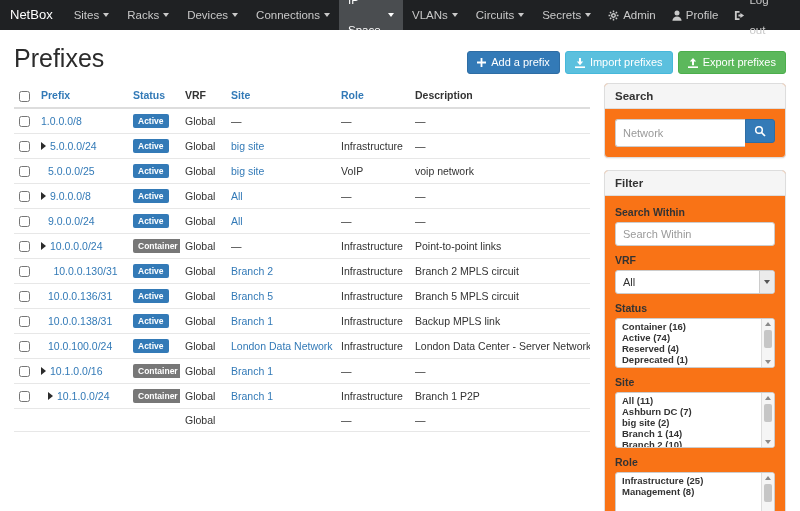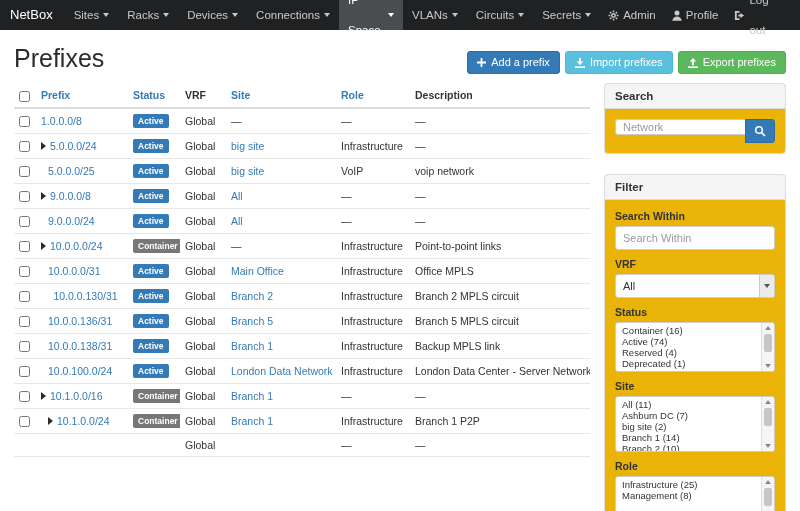--- a/index.html
+++ b/index.html
@@ -44,35 +44,35 @@
   .check-col input { width: 11px; height: 11px; margin: 0; vertical-align: middle; cursor: pointer; }
   a { color: #337ab7; text-decoration: none; }
   .badge { display: inline-block; font-size: 8.5px; font-weight: bold; color: #fff; padding: 2.5px 5px; border-radius: 2px; line-height: 1; }
   .badge-active { background: #337ab7; }
   .badge-container { background: #777; }
   .expand-arrow { display: inline-block; width: 0; height: 0; border-left: 5px solid #2b2b2b; border-top: 4px solid transparent; border-bottom: 4px solid transparent; margin-right: 4px; }
   .dash { color: #333; }
 
   
   .sidebar { width: 182px; flex: 0 0 182px; }
-  .panel { border: 1px solid #ddd; border-radius: 4px; margin-bottom: 20px; box-shadow: 0 1px 1px rgba(0,0,0,0.05); background: #eab308; }
+  .panel { border: 1px solid #ddd; border-radius: 4px; margin-bottom: 12px; box-shadow: 0 1px 1px rgba(0,0,0,0.05); background: #f97316; }
   .panel-heading { background: #f5f5f5; padding: 6px 10px; border-bottom: 1px solid #ddd; border-radius: 3px 3px 0 0; font-size: 11.5px; font-weight: bold; color: #333; }
   .panel-body { padding: 10px; }
   .input-group { display: flex; }
-  .search-input { flex: 1; min-width: 0; height: 16px; border: 1px solid #ccc; border-right: none; border-radius: 3px 0 0 3px; padding: 0 7px; font-size: 11px; font-family: inherit; color: #333; outline: none; }
+  .search-input { flex: 1; min-width: 0; height: 28px; border: 1px solid #ccc; border-right: none; border-radius: 3px 0 0 3px; padding: 0 7px; font-size: 11px; font-family: inherit; color: #333; outline: none; }
   input::placeholder { color: #9a9a9a; }
   .search-btn { width: 30px; height: 24px; background: #337ab7; border: 1px solid #2e6da4; border-radius: 0 3px 3px 0; display: flex; align-items: center; justify-content: center; cursor: pointer; padding: 0; }
   .filter-label { display: block; font-size: 10.5px; font-weight: bold; margin: 8px 0 4px; color: #333; }
   .filter-label:first-child { margin-top: 0; }
   .form-input { width: 100%; height: 24px; border: 1px solid #ccc; border-radius: 3px; padding: 0 7px; font-size: 11px; font-family: inherit; color: #333; outline: none; }
   .select-box { height: 24px; border: 1px solid #ccc; border-radius: 3px; display: flex; align-items: center; justify-content: space-between; font-size: 11px; padding-left: 7px; cursor: pointer; overflow: hidden; background: #fff; }
   .select-strip { width: 15px; align-self: stretch; background: #ebebeb; border-left: 1px solid #ccc; display: flex; align-items: center; justify-content: center; }
   .select-caret { width: 0; height: 0; border-top: 4px solid #555; border-left: 3.5px solid transparent; border-right: 3.5px solid transparent; }
   .listbox { border: 1px solid #ccc; border-radius: 3px; position: relative; overflow: hidden; background: #fff; }
-  .listbox-options { padding: 2px 15px 2px 0; }
+  .listbox-options { padding: 2px 15px 2px 0; font-weight: bold; }
   .listbox-option { font-size: 9.5px; line-height: 11px; padding: 0 6px; color: #333; white-space: nowrap; overflow: hidden; cursor: pointer; }
   .listbox .sb { position: absolute; top: 0; right: 0; bottom: 0; width: 13px; background: #f5f5f5; border-left: 1px solid #ddd; cursor: pointer; }
   .sb-tri-up { position: absolute; top: 3px; left: 3px; width: 0; height: 0; border-bottom: 4px solid #8a8a8a; border-left: 3px solid transparent; border-right: 3px solid transparent; }
   .sb-tri-down { position: absolute; bottom: 3px; left: 3px; width: 0; height: 0; border-top: 4px solid #8a8a8a; border-left: 3px solid transparent; border-right: 3px solid transparent; }
   .sb-thumb { position: absolute; top: 11px; left: 2px; right: 2px; height: 18px; background: #c6c6c6; border-radius: 2px; }
   .listbox-status { height: 50px; }
   .listbox-site { height: 56px; }
   .listbox-role { height: 60px; }
 </style>
 </head>
@@ -251,29 +251,20 @@
               <td class="check-col"><input type="checkbox" style=""></td>
               <td style="padding-left: 5px;"><span class="expand-arrow"></span><a href="#">10.0.0.0/24</a></td>
               <td><span class="badge badge-container">Container</span></td>
               <td>Global</td>
               <td class="dash">—</td>
               <td>Infrastructure</td>
               <td>Point-to-point links</td>
             </tr>
             <tr>
               <td class="check-col"><input type="checkbox" style=""></td>
-              <td style="padding-left: 12px;"><a href="#">10.0.0.0/31</a></td>
-              <td><span class="badge badge-active">Active</span></td>
-              <td>Global</td>
-              <td><a href="#">Main Office</a></td>
-              <td>Infrastructure</td>
-              <td>Office MPLS</td>
-            </tr>
-            <tr>
-              <td class="check-col"><input type="checkbox" style=""></td>
               <td style="padding-left: 12px; text-align: center;"><a href="#">10.0.0.130/31</a></td>
               <td><span class="badge badge-active">Active</span></td>
               <td>Global</td>
               <td><a href="#">Branch 2</a></td>
               <td>Infrastructure</td>
               <td>Branch 2 MPLS circuit</td>
             </tr>
             <tr>
               <td class="check-col"><input type="checkbox" style=""></td>
               <td style="padding-left: 12px;"><a href="#">10.0.0.136/31</a></td>

